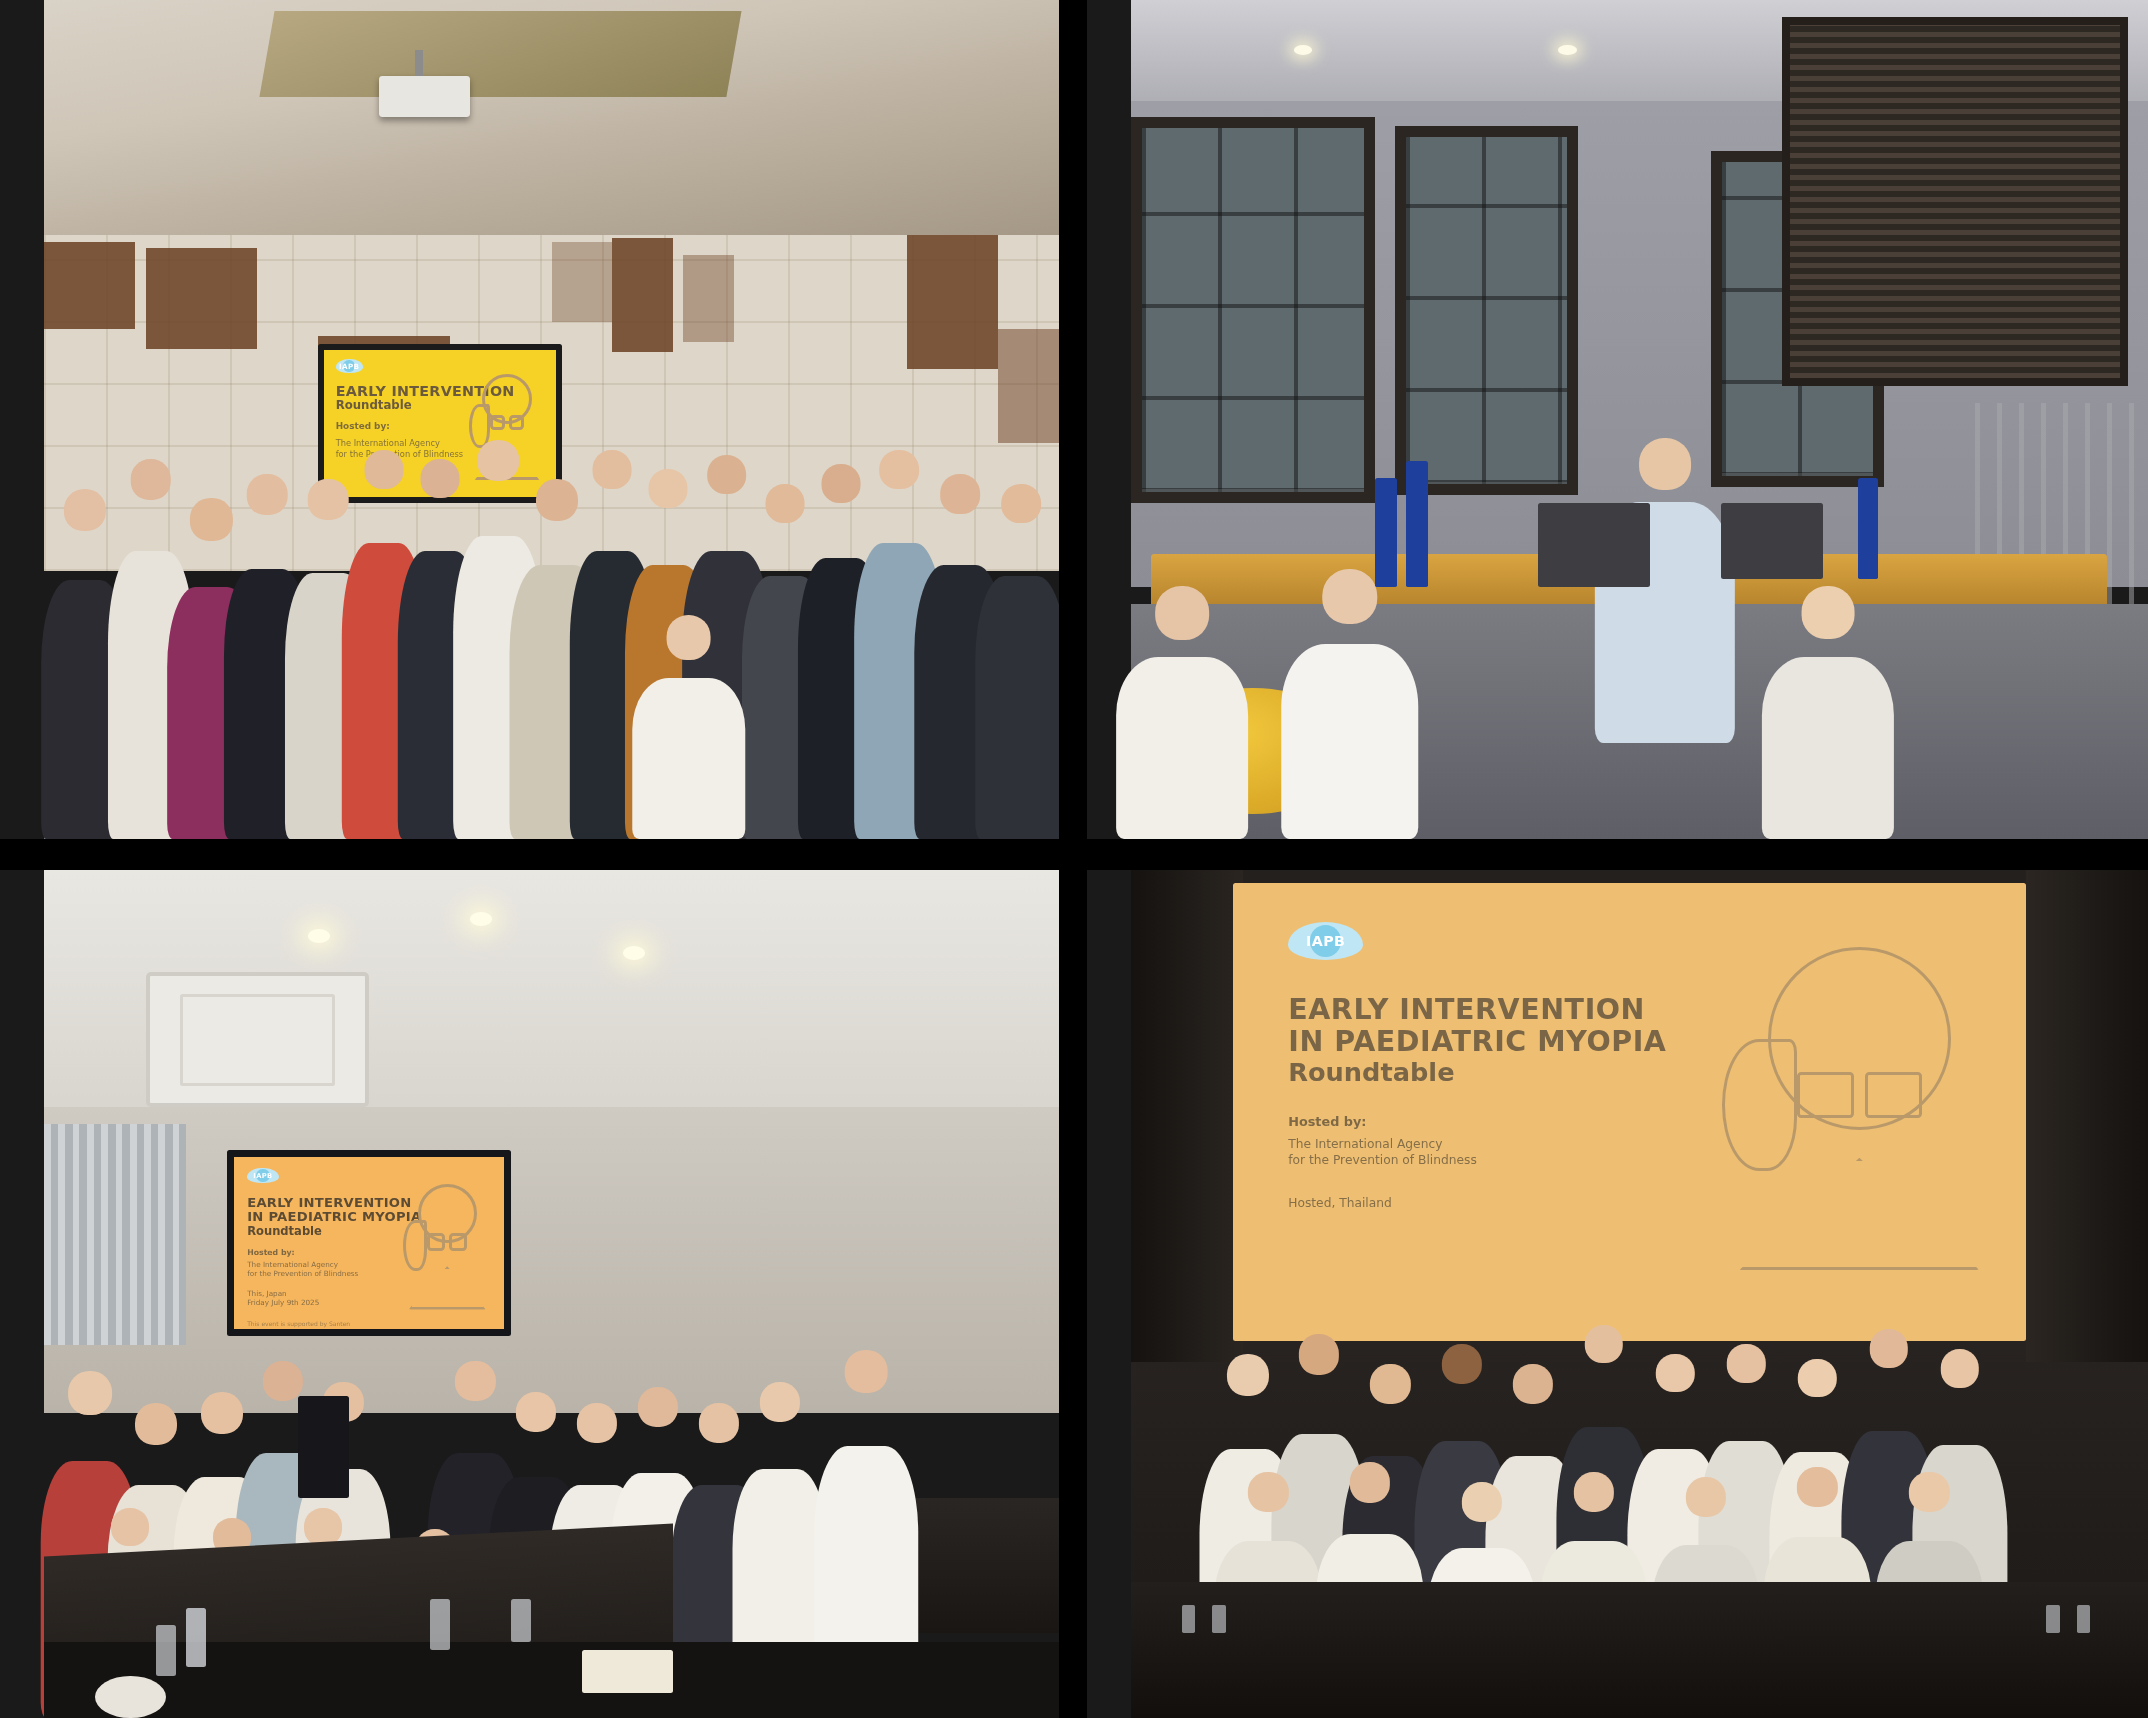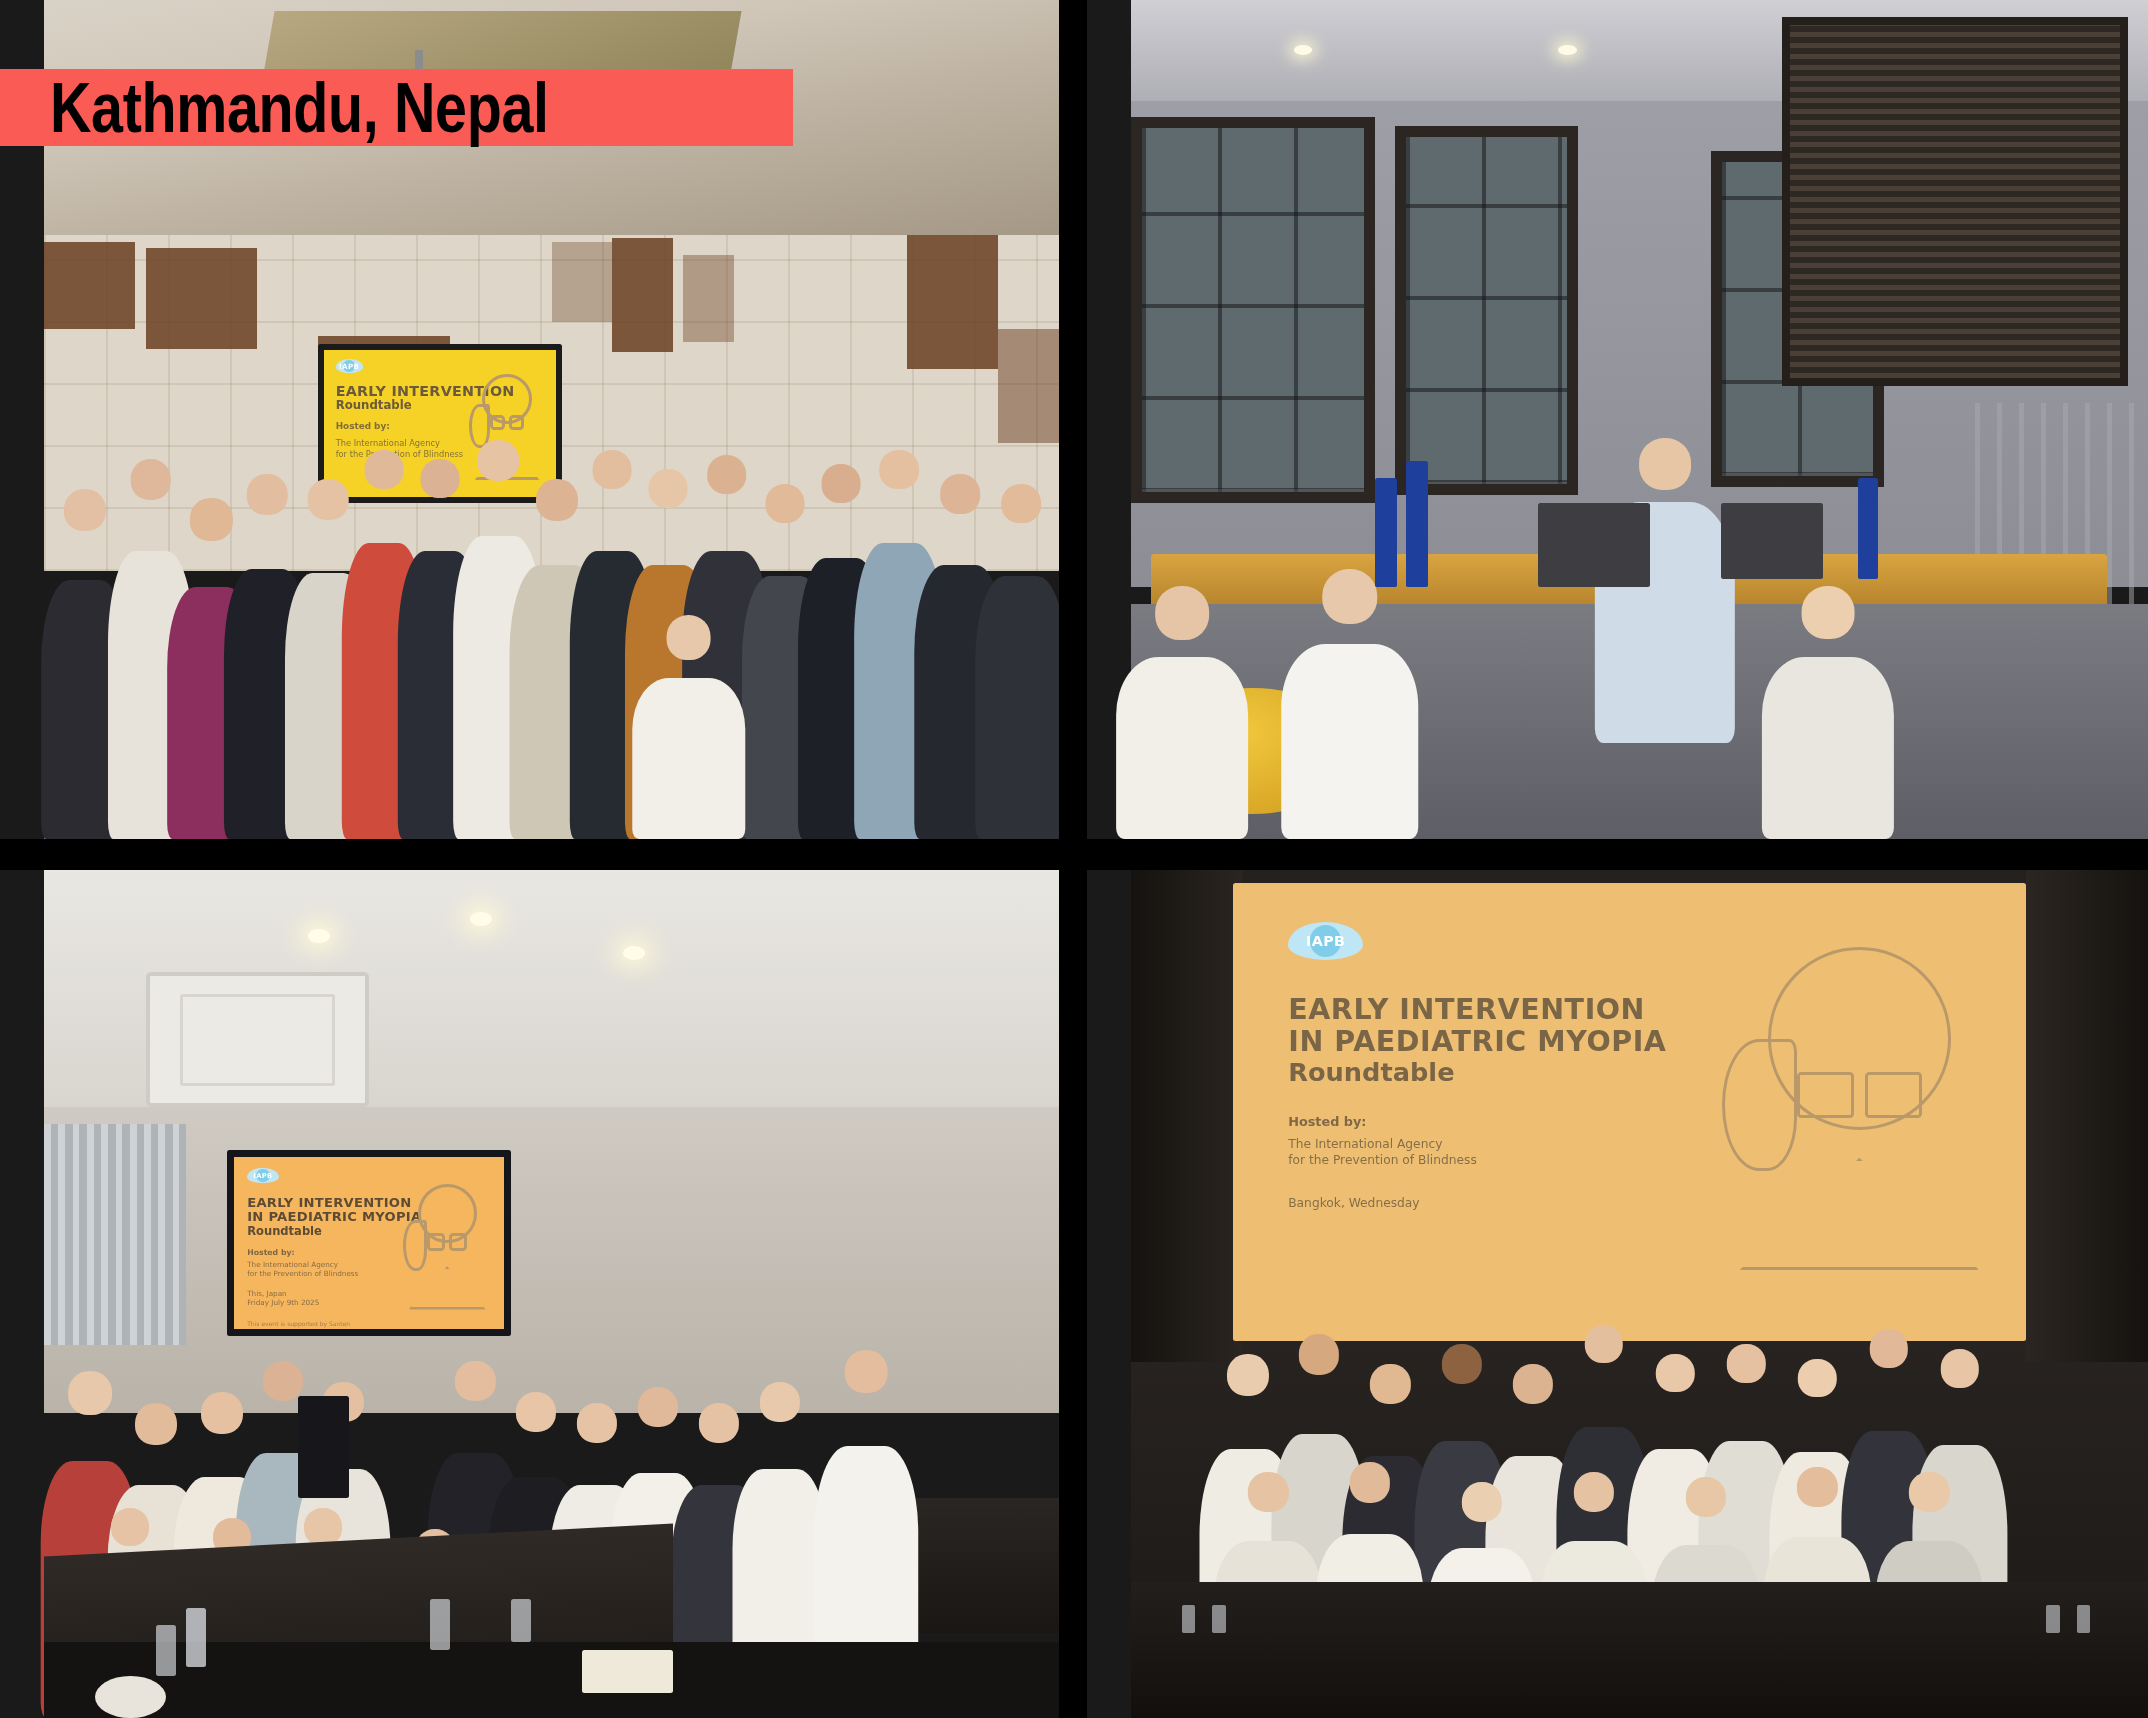--- a/index.html
+++ b/index.html
@@ -378,23 +378,20 @@
             <div class="bd" style="width:106%;height:74%;bottom:0;background:#2f3138;"></div>
           </div>
 
         <div class="person" style="left:57%; width:13%; height:46%;">
             <div class="hd" style="width:34%;aspect-ratio:1;top:0;background:#e8c8ab;"></div>
             <div class="bd" style="width:86%;height:72%;bottom:0;background:#f2efe8;"></div>
           </div>
       </div>
     </div>
 
-    <div class="label" id="lbl-kathmandu" style="background: rgb(250, 91, 85); color: rgb(0, 0, 0);">
-      <span>Kathmandu, Nepal</span>
-    </div>
   </div>
 
   <div class="panel tr">
     <div class="photo">
       <div class="md-ceil">
         <div class="dl" style="left:16%;"></div>
         <div class="dl" style="left:42%;"></div>
         <div class="dl" style="left:70%;"></div>
       </div>
       <div class="md-wall"></div>
@@ -567,21 +564,21 @@
         <div class="slide" style="font-size:28.5px;padding:5% 7%;">
           <div class="logo" style="width:11%;">
             <span class="logotxt">IAPB</span>
           </div>
           <div class="ttl" style="font-size:1em;color:#7a6647;">EARLY INTERVENTION</div>
           <div class="ttl" style="font-size:1em;color:#7a6647;">IN PAEDIATRIC MYOPIA</div>
           <div class="sub" style="font-size:.9em;color:#7a6647;">Roundtable</div>
           <div class="meta" style="font-size:.45em;font-weight:700;">Hosted by:</div>
           <div class="meta2" style="font-size:.43em;margin-top:1%;">The International Agency</div>
           <div class="meta2" style="font-size:.43em;margin-top:0;">for the Prevention of Blindness</div>
-          <div class="meta2" style="font-size:.43em;margin-top:4%;">Bangkok, Wednesday</div>
+          <div class="meta2" style="font-size:.43em;margin-top:4%;">Hosted, Thailand</div>
           <div class="girl" style="right:3%;top:14%;width:36%;height:72%;">
             <div class="head"></div>
               <div class="hair"></div>
             <div class="glass1"></div>
               <div class="glass2"></div>
               <div class="book"></div>
           </div>
         </div>
       </div>
 

